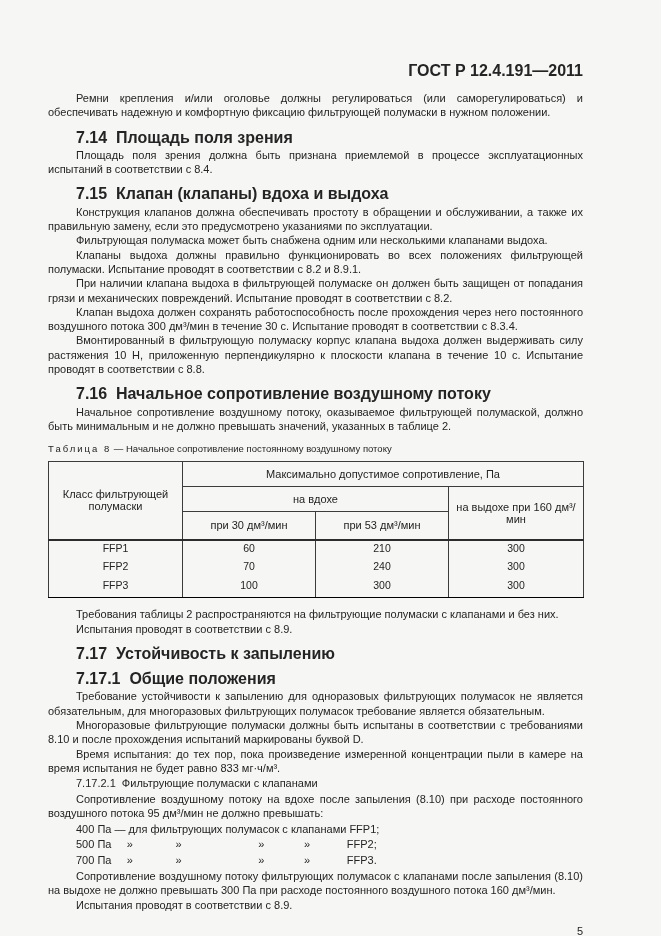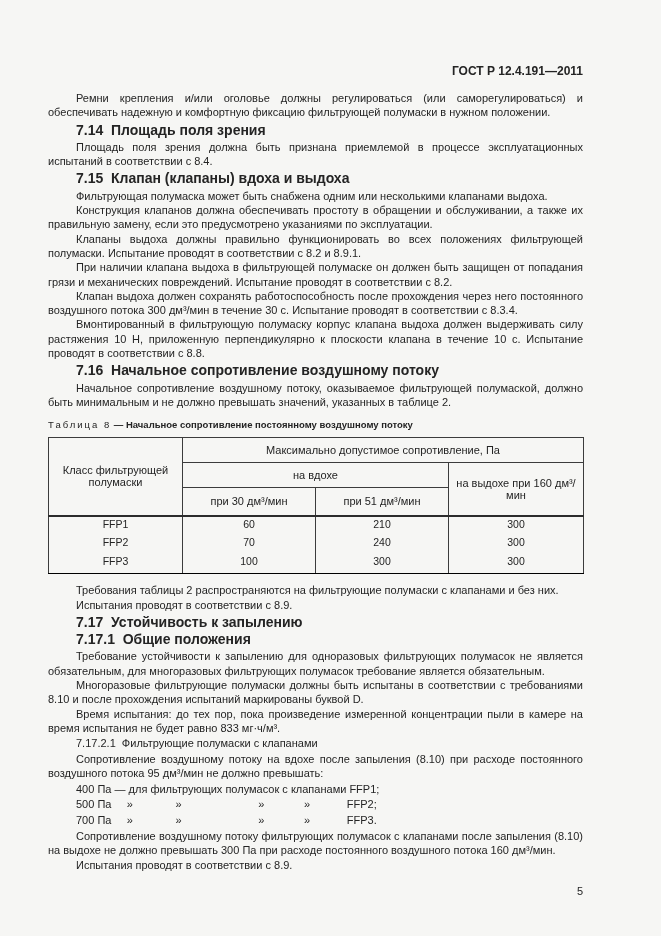--- a/index.html
+++ b/index.html
@@ -8,35 +8,35 @@
     width:661px;height:936px;
     background:#f6f6f4;
     box-sizing:border-box;
     padding:64px 78px 0 48px;
     font-family:"Liberation Sans",sans-serif;
     font-size:11px;line-height:14.3px;
     color:#242424;
     overflow:hidden;
   }
   .std-header{
-    text-align:right;font-weight:bold;font-size:12px;line-height:14px;
+    text-align:right;font-weight:bold;font-size:16px;line-height:14px;
     margin:0 0 13px 0;
   }
   p.body-p{margin:0;text-indent:28px;text-align:justify;}
   .heading{
-    margin:3px 0 3px 0;font-size:14px;font-weight:bold;
+    margin:11px 0 3px 0;font-size:16px;font-weight:bold;
     text-indent:28px;white-space:pre-wrap;
   }
   .sub-heading{margin:1px 0 1px 0;text-indent:28px;white-space:pre-wrap;}
   .limit-line{margin:1.5px 0;text-indent:28px;white-space:pre;text-align:left;}
   .tbl-caption{
     margin:10px 0 6px 0;font-size:9.5px;line-height:12px;text-align:left;
   }
   .tbl-caption .lbl{letter-spacing:2px;}
-  .tbl-caption .rest{letter-spacing:0;font-weight:bold;}
+  .tbl-caption .rest{letter-spacing:0;}
   table.t2{
     width:535px;border-collapse:collapse;table-layout:fixed;
     margin:0 0 9px 0;
   }
   table.t2 th,table.t2 td{
     border:1px solid #3c3c3c;
     font-weight:normal;text-align:center;vertical-align:middle;
     padding:2px 6px;box-sizing:border-box;
   }
   table.t2 th{font-size:11px;line-height:12px;}
@@ -63,22 +63,22 @@
 <div class="page">
 
   <div class="std-header">ГОСТ Р 12.4.191—2011</div>
 
   <p class="body-p">Ремни крепления и/или оголовье должны регулироваться (или саморегулироваться) и обеспечивать надежную и комфортную фиксацию фильтрующей полумаски в нужном положении.</p>
 
   <div class="heading">7.14  Площадь поля зрения</div>
   <p class="body-p">Площадь поля зрения должна быть признана приемлемой в процессе эксплуатационных испытаний в соответствии с 8.4.</p>
 
   <div class="heading">7.15  Клапан (клапаны) вдоха и выдоха</div>
+  <p class="body-p">Конструкция клапанов должна обеспечивать простоту в обращении и обслуживании, а также их правильную замену, если это предусмотрено указаниями по эксплуатации.</p>
   <p class="body-p">Фильтрующая полумаска может быть снабжена одним или несколькими клапанами выдоха.</p>
-  <p class="body-p">Конструкция клапанов должна обеспечивать простоту в обращении и обслуживании, а также их правильную замену, если это предусмотрено указаниями по эксплуатации.</p>
   <p class="body-p">Клапаны выдоха должны правильно функционировать во всех положениях фильтрующей полумаски. Испытание проводят в соответствии с 8.2 и 8.9.1.</p>
   <p class="body-p">При наличии клапана выдоха в фильтрующей полумаске он должен быть защищен от попадания грязи и механических повреждений. Испытание проводят в соответствии с 8.2.</p>
   <p class="body-p">Клапан выдоха должен сохранять работоспособность после прохождения через него постоянного воздушного потока 300 дм³/мин в течение 30 с. Испытание проводят в соответствии с 8.3.4.</p>
   <p class="body-p">Вмонтированный в фильтрующую полумаску корпус клапана выдоха должен выдерживать силу растяжения 10 Н, приложенную перпендикулярно к плоскости клапана в течение 10 с. Испытание проводят в соответствии с 8.8.</p>
 
   <div class="heading">7.16  Начальное сопротивление воздушному потоку</div>
   <p class="body-p">Начальное сопротивление воздушному потоку, оказываемое фильтрующей полумаской, должно быть минимальным и не должно превышать значений, указанных в таблице 2.</p>
 
   <div class="tbl-caption">
     <span class="lbl">Таблица 8</span>
@@ -96,21 +96,21 @@
       <tr class="r1">
         <th rowspan="3">Класс фильтрующей полумаски</th>
         <th colspan="3">Максимально допустимое сопротивление, Па</th>
       </tr>
       <tr class="r2">
         <th colspan="2">на вдохе</th>
         <th rowspan="2">на выдохе при 160 дм³/мин</th>
       </tr>
       <tr class="r3">
         <th>при 30 дм³/мин</th>
-        <th>при 51 дм³/мин</th>
+        <th>при 53 дм³/мин</th>
       </tr>
     </thead>
     <tbody>
       <tr>
         <td>FFP1</td>
         <td>60</td>
         <td>210</td>
         <td>300</td>
       </tr>
       <tr>

